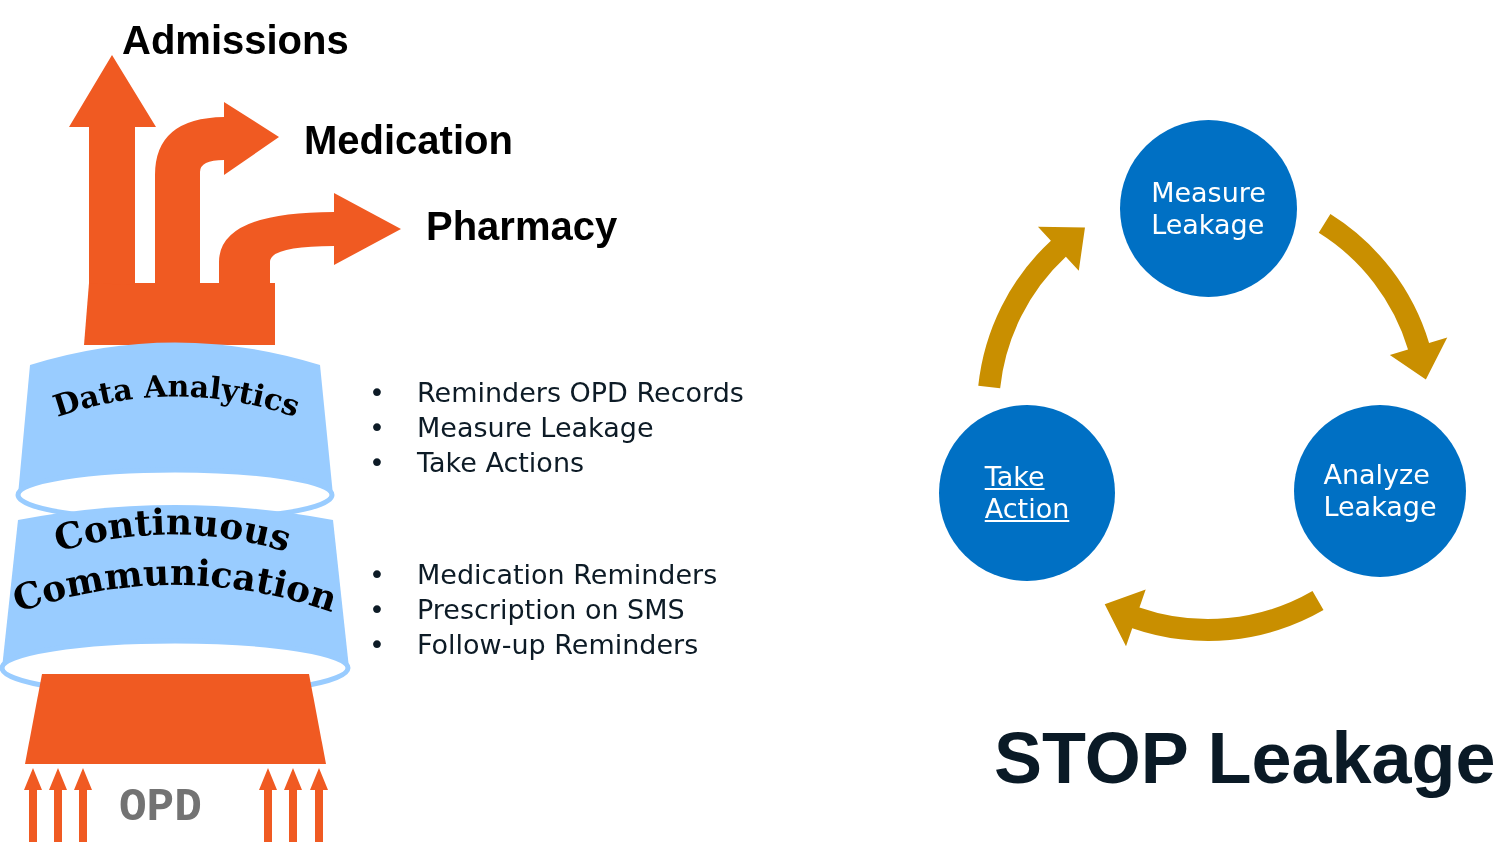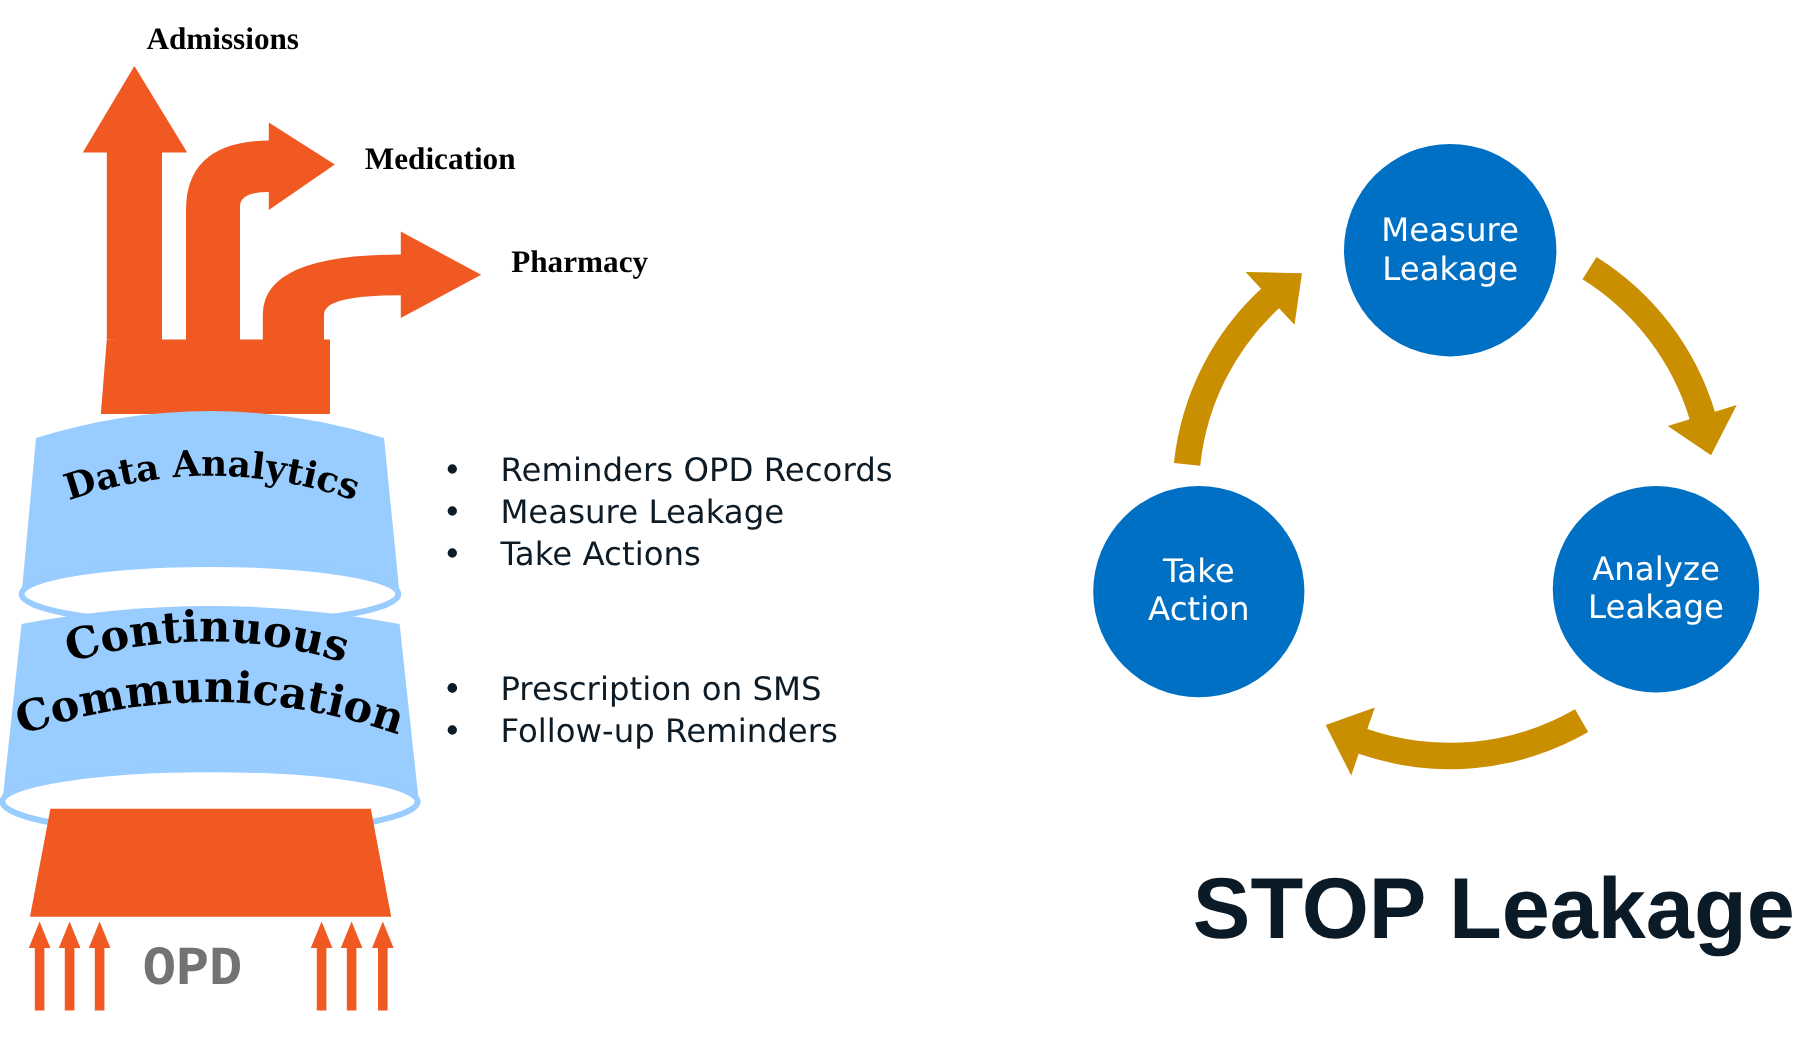--- a/index.html
+++ b/index.html
@@ -1,23 +1,23 @@
 <!DOCTYPE html>
 <html><head>
 <meta charset="utf-8">
 <style>
   html, body { margin:0; padding:0; background:#ffffff; }
   body { width:1498px; height:866px; position:relative; overflow:hidden; font-family:"DejaVu Sans", sans-serif; }
   svg#canvas { position:absolute; left:0; top:0; }
-  .dest-label { position:absolute; font-family:Liberation Serif, serif; font-weight:bold; color:#000; font-size:26px; line-height:1; white-space:nowrap; }
+  .dest-label { position:absolute; font-family:Liberation Sans, sans-serif; font-weight:bold; color:#000; font-size:40px; line-height:1; white-space:nowrap; }
   .opd-label { position:absolute; font-family:Liberation Mono, monospace; font-weight:bold; color:#737373; font-size:46px; line-height:1; }
   .bullets { position:absolute; list-style:none; margin:0; padding:0; font-family:"DejaVu Sans", sans-serif; font-size:27px; color:#0d1b26; line-height:35px; }
   .bullets li { position:relative; padding-left:48px; white-space:nowrap; }
   .bullets li .dot { position:absolute; left:0; top:0; }
-  .node { position:absolute; border-radius:50%; background:#0070c4; color:#fff; display:flex; align-items:center; justify-content:center; text-align:center; font-family:"DejaVu Sans", sans-serif; font-size:27px; line-height:32px; }
+  .node { position:absolute; border-radius:50%; background:#0070c4; color:#fff; display:flex; align-items:center; justify-content:center; font-family:"DejaVu Sans", sans-serif; font-size:27px; line-height:32px; }
   .node span { display:block; }
   .title { position:absolute; font-family:"Liberation Sans", sans-serif; font-weight:bold; font-size:72px; color:#0a1a26; line-height:1; white-space:nowrap; }
   .cup-text { font-family:"DejaVu Serif", serif; font-weight:bold; fill:#000; }
 </style>
 </head>
 <body>
 
 <svg id="canvas" width="1498" height="866" viewBox="0 0 1498 866">
 
   <g>
@@ -76,37 +76,37 @@
 <div class="dest-label" style="left:426px; top:206px;">Pharmacy</div>
 
 <div class="opd-label" style="left:119px; top:785px;">OPD</div>
 
 <ul class="bullets" style="left:369px; top:375px;">
   <li><span class="dot">•</span><span>Reminders OPD Records</span></li>
   <li><span class="dot">•</span><span>Measure Leakage</span></li>
   <li><span class="dot">•</span><span>Take Actions</span></li>
 </ul>
 <ul class="bullets" style="left:369px; top:557px;">
-  <li><span class="dot">•</span></li>
+  <li><span class="dot">•</span><span>Medication Reminders</span></li>
   <li><span class="dot">•</span><span>Prescription on SMS</span></li>
   <li><span class="dot">•</span><span>Follow-up Reminders</span></li>
 </ul>
 
 <div class="node" style="left:1120px; top:120px; width:177px; height:177px;">
   <div>
       <span>Measure</span>
       <span>Leakage</span>
     </div>
 </div>
 <div class="node" style="left:1294px; top:405px; width:172px; height:172px;">
   <div>
       <span>Analyze</span>
       <span>Leakage</span>
     </div>
 </div>
-<div class="node" style="left:911px; top:405px; width:176px; height:176px;">
+<div class="node" style="left:939px; top:405px; width:176px; height:176px;text-decoration:underline;">
   <div>
       <span>Take</span>
       <span>Action</span>
     </div>
 </div>
 
 <div class="title" style="left:994px; top:722px;">STOP Leakage</div>
 
 </body></html>

